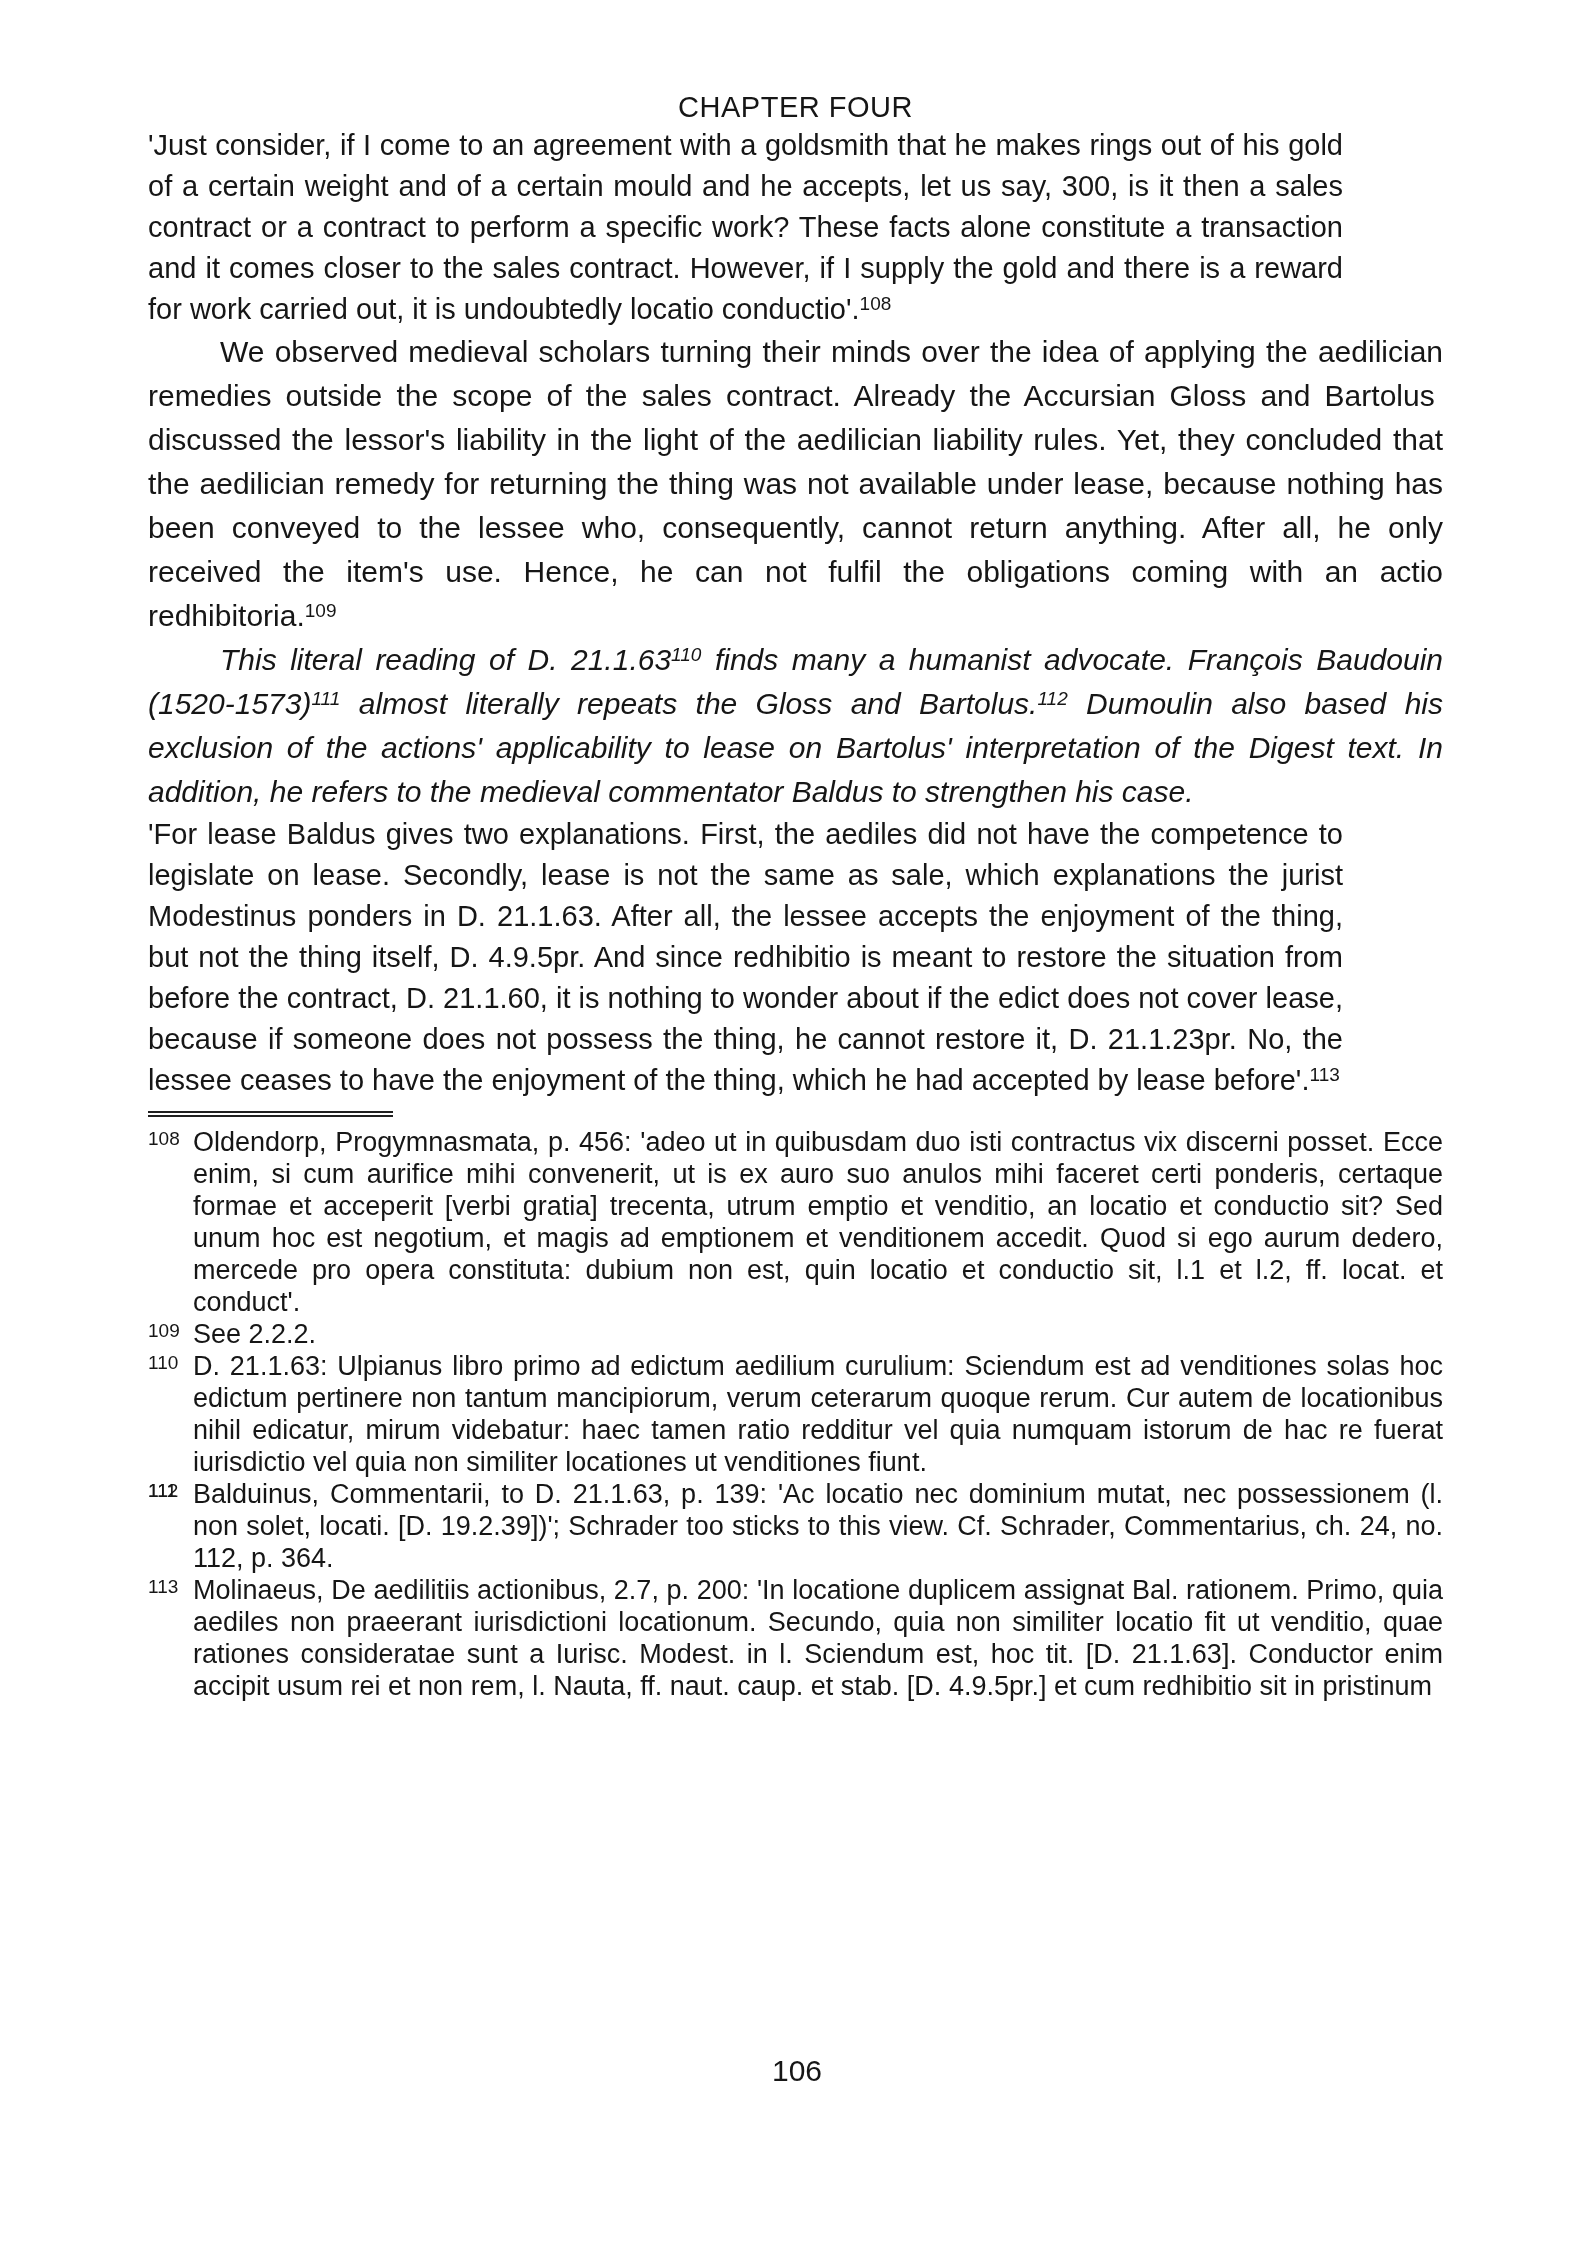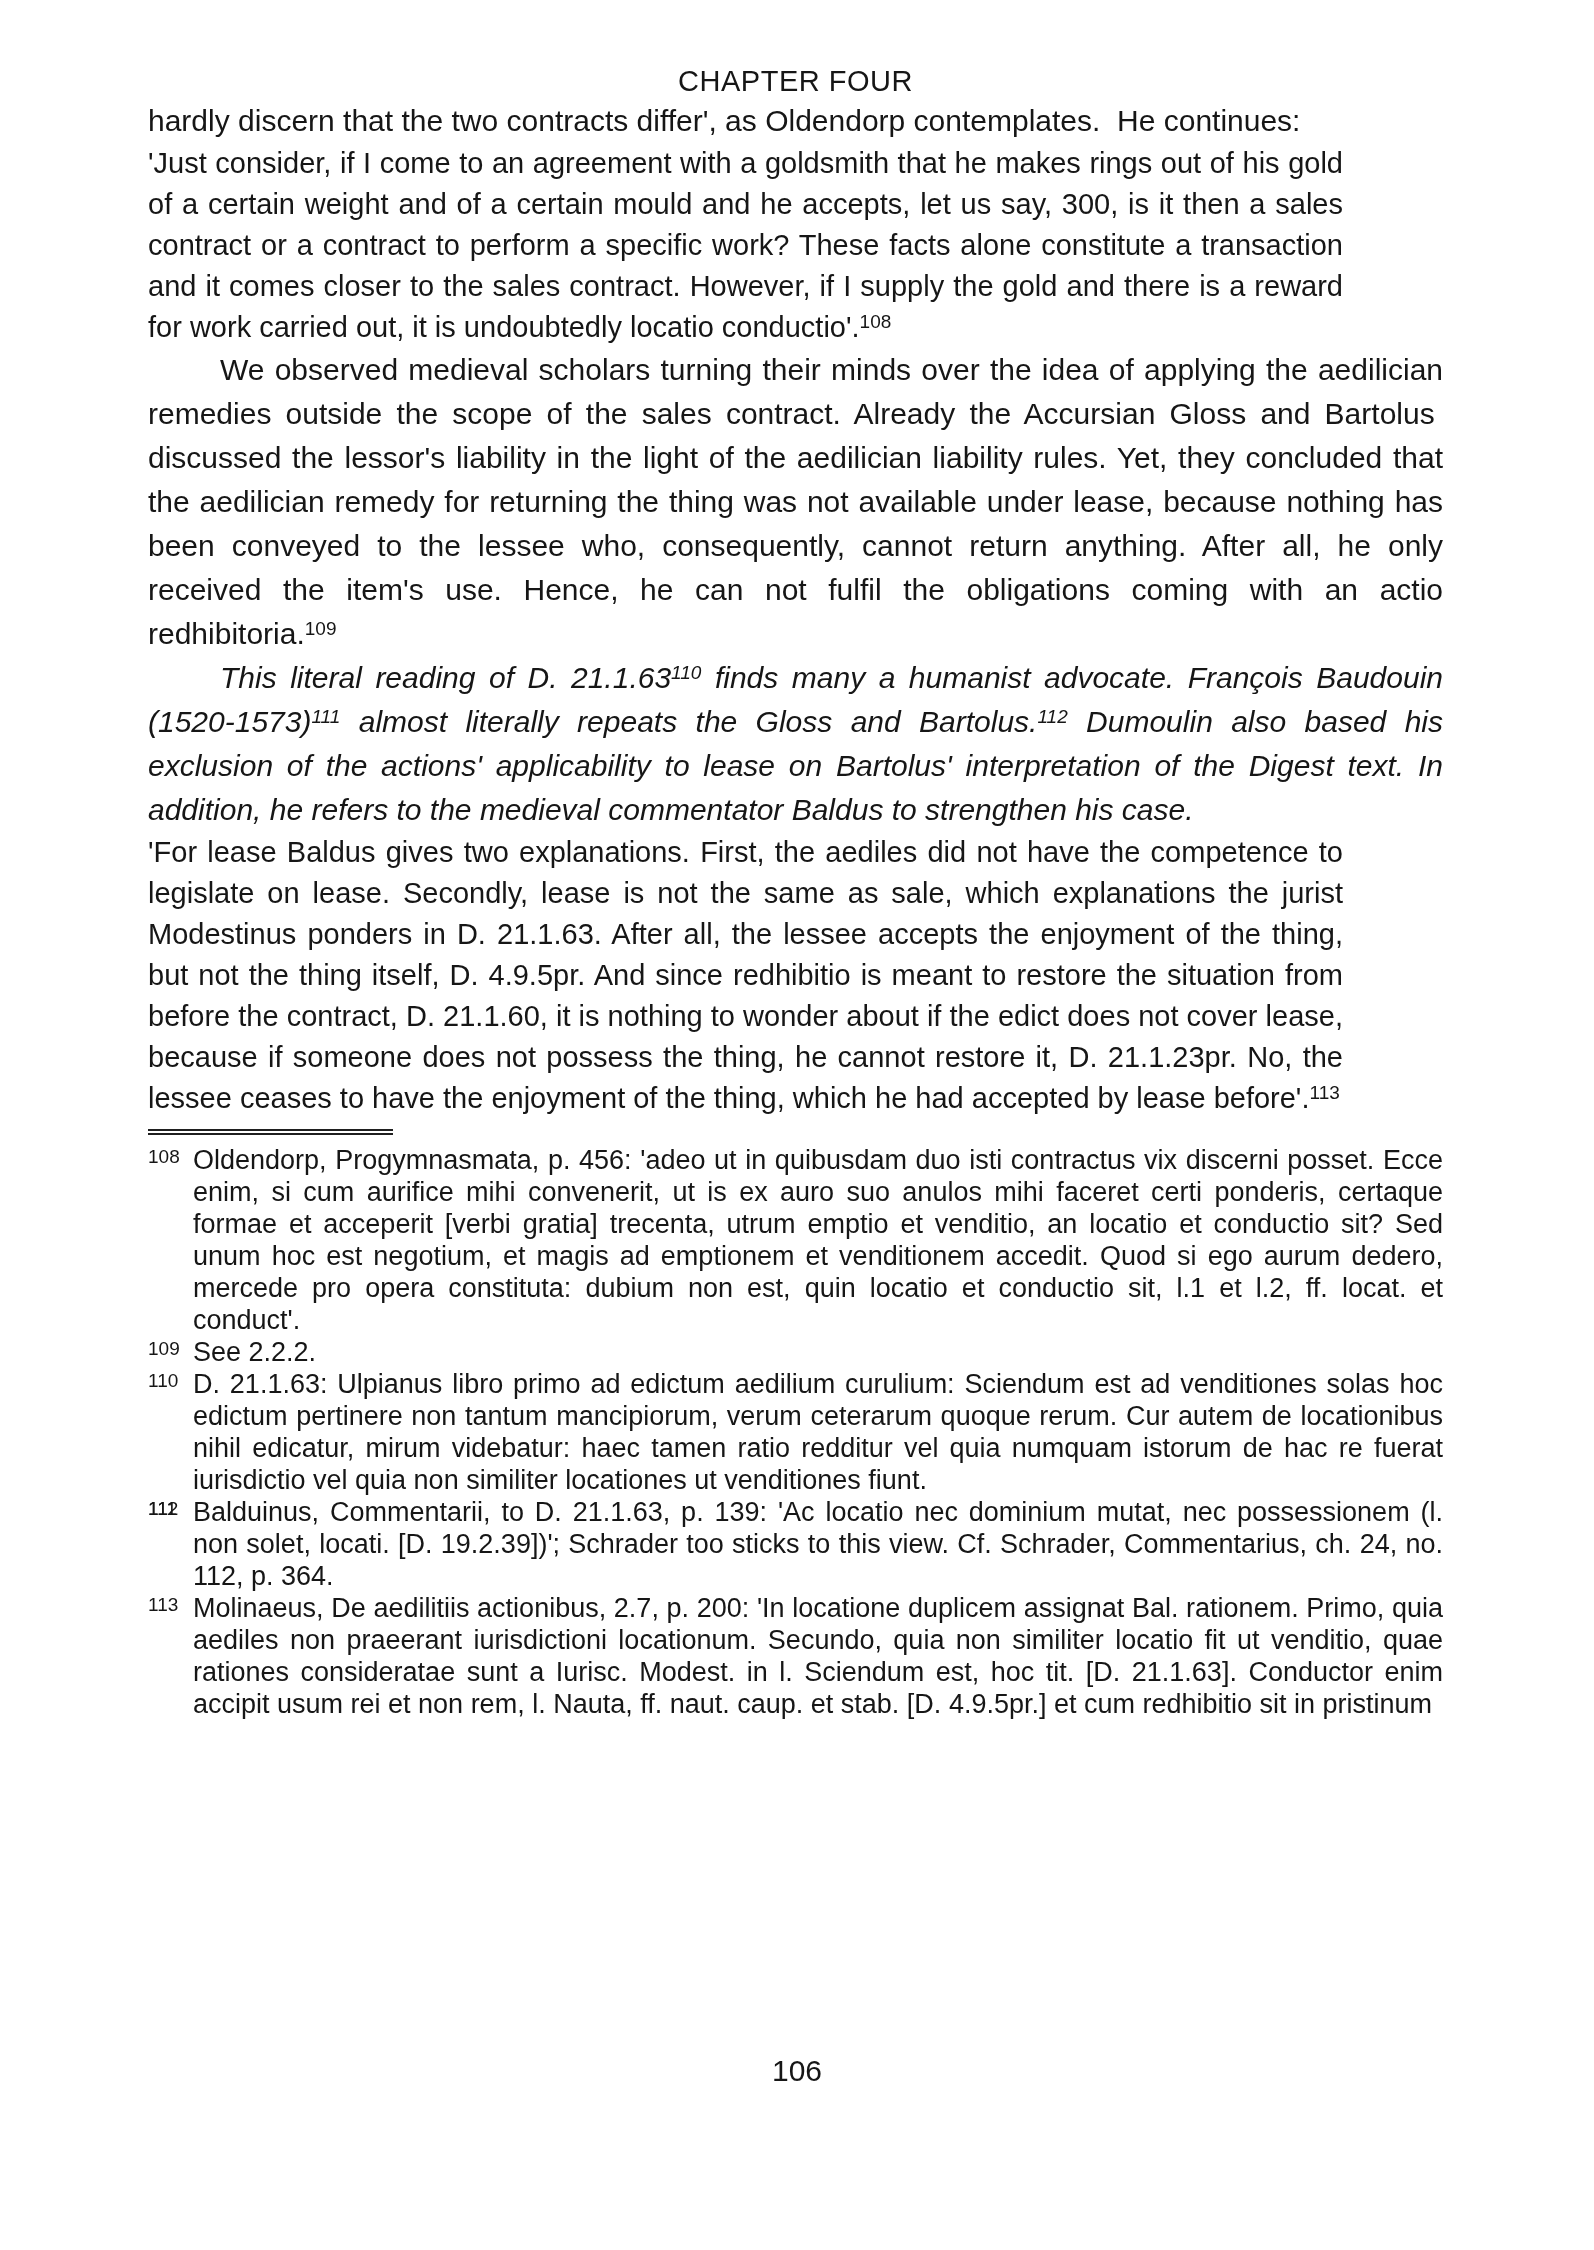--- a/index.html
+++ b/index.html
@@ -6,21 +6,21 @@
   .page {
     position:relative;
     width:1594px; height:2250px;
     background:#ffffff;
     color:#161616;
     font-family:"Liberation Sans", sans-serif;
     overflow:hidden;
   }
   .content { margin-left:148px; width:1295px; }
   .chapter-header {
-    padding-top:63px;
+    padding-top:89px;
     text-align:center;
     font-size:29px;
     line-height:36px;
     letter-spacing:0.5px;
   }
   #main-blocks p { margin:0; }
   p.body {
     font-size:30px;
     line-height:44px;
     text-align:justify;
@@ -69,21 +69,20 @@
   }
 </style>
 </head>
 <body>
 
 <div class="page">
   <div class="content">
     <div class="chapter-header">CHAPTER FOUR</div>
 
     <div id="main-blocks">
-        <p class="body first"><span>hardly discern that the two contracts differ', as Oldendorp contemplates.&nbsp; He continues:</span></p>
         <p class="quote"><span>'Just consider, if I come to an agreement with a goldsmith that he makes rings out of his gold of a certain weight and of a certain mould and he accepts, let us say, 300, is it then a sales contract or a contract to perform a specific work? These facts alone constitute a transaction and it comes closer to the sales contract. However, if I supply the gold and there is a reward for work carried out, it is undoubtedly </span><span class="it">locatio conductio'.</span><sup class="ref">108</sup></p>
         <p class="body indent"><span>We observed medieval scholars turning their minds over the idea of applying the aedilician remedies outside the scope of the sales contract. Already the Accursian Gloss and Bartolus&nbsp; discussed the lessor's liability in the light of the aedilician liability rules. Yet, they concluded that the aedilician remedy for returning the thing was not available under lease, because nothing has been conveyed to the lessee who, consequently, cannot return anything. After all, he only received the item's use. Hence, he can not fulfil the obligations coming with an </span><span class="it">actio redhibitoria</span><span>.</span><sup class="ref">109</sup></p>
         <p class="body indent"><span>This literal reading of D. 21.1.63</span><sup class="ref">110</sup><span> finds many a humanist advocate. François Baudouin (1520-1573)</span><sup class="ref">111</sup><span> almost literally repeats the Gloss and Bartolus.</span><sup class="ref">112</sup><span> Dumoulin also based his exclusion of the actions' applicability to lease on Bartolus' interpretation of the Digest text. In addition, he refers to the medieval commentator Baldus to strengthen his case.</span></p>
         <p class="quote"><span>'For lease Baldus gives two explanations. First, the aediles did not have the competence to legislate on lease. Secondly, lease is not the same as sale, which explanations the jurist Modestinus ponders in D. 21.1.63. After all, the lessee accepts the enjoyment of the thing, but not the thing itself, D. 4.9.5pr. And since </span><span class="it">redhibitio</span><span> is meant to restore the situation from before the contract, D. 21.1.60, it is nothing to wonder about if the edict does not cover lease, because if someone does not possess the thing, he cannot restore it, D. 21.1.23pr. No, the lessee ceases to have the enjoyment of the thing, which he had accepted by lease before'.</span><sup class="ref">113</sup></p>
       </div>
 
     <div class="fn-rule"></div>
 
     <div id="footnotes" class="fn-list">
         <div class="fn"><span class="fn-num">108</span><span class="fn-text"><span>Oldendorp, </span><span class="it">Progymnasmata,</span><span> p. 456: '</span><span class="it">adeo ut in quibusdam duo isti contractus vix discerni posset. Ecce enim, si cum aurifice mihi convenerit, ut is ex auro suo anulos mihi faceret certi ponderis, certaque formae et acceperit [verbi gratia] trecenta, utrum emptio et venditio, an locatio et conductio sit? Sed unum hoc est negotium, et magis ad emptionem et venditionem accedit. Quod si ego aurum dedero, mercede pro opera constituta: dubium non est, quin locatio et conductio sit,</span><span> l.1 et l.2, ff. locat. et conduct'.</span></span></div>

